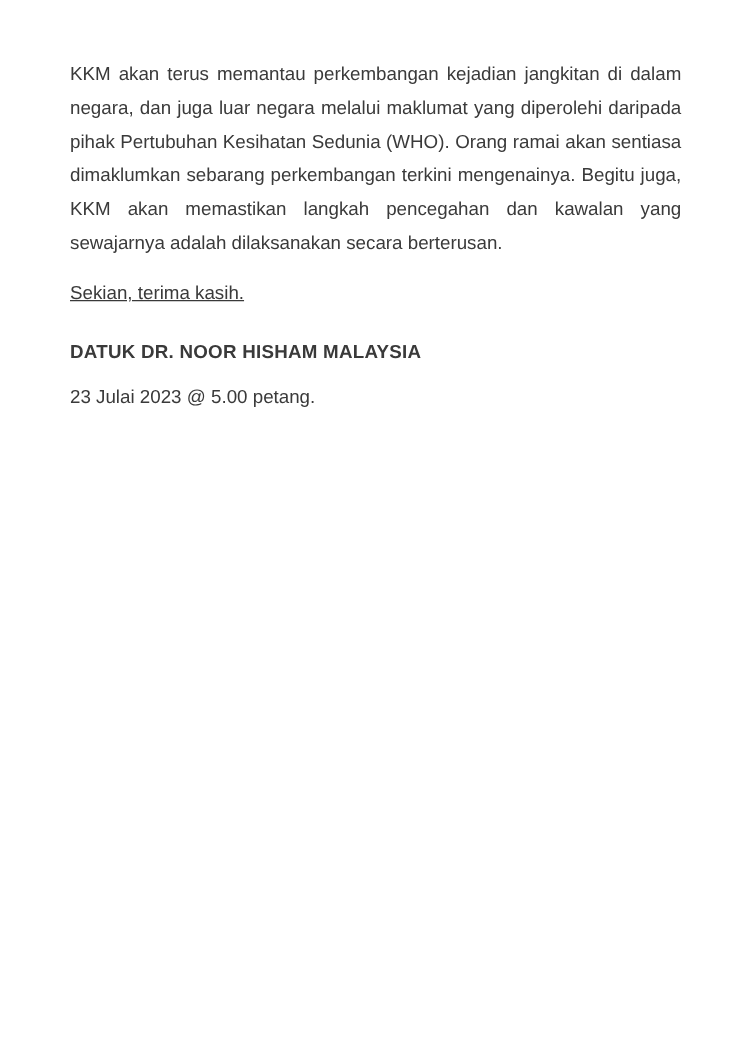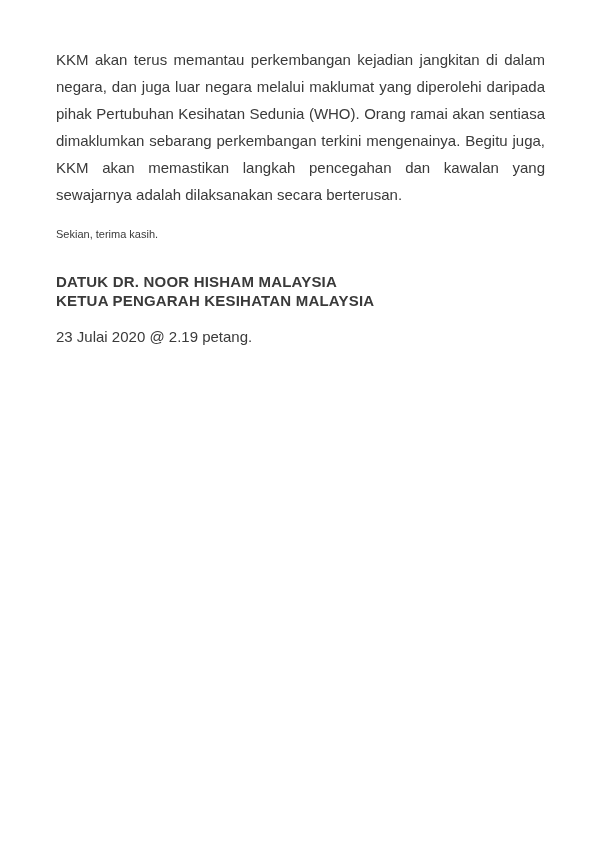--- a/index.html
+++ b/index.html
@@ -19,23 +19,24 @@
     padding: 46px 55px 0 56px;
   }
   .body-paragraph {
     font-size: 15px;
     line-height: 27px;
     text-align: justify;
     text-justify: inter-word;
     margin: 0 0 13px 0;
   }
   .closing-line {
-    font-size: 11px;
+    font-size: 15px;
     line-height: 27px;
     margin: 0 0 24px 0;
+    text-decoration: underline;
   }
   .signatory-block {
     margin: 0 0 13px 0;
   }
   .signatory-line {
     font-size: 15px;
     font-weight: bold;
     line-height: 19px;
     letter-spacing: 0.2px;
   }
@@ -49,18 +50,17 @@
 <body>
 
 <div class="page">
 
   <p class="body-paragraph">KKM akan terus memantau perkembangan kejadian jangkitan di dalam negara, dan juga luar negara melalui maklumat yang diperolehi daripada pihak Pertubuhan Kesihatan Sedunia (WHO). Orang ramai akan sentiasa dimaklumkan sebarang perkembangan terkini mengenainya. Begitu juga, KKM akan memastikan langkah pencegahan dan kawalan yang sewajarnya adalah dilaksanakan secara berterusan.</p>
 
   <p class="closing-line">Sekian, terima kasih.</p>
 
   <div class="signatory-block">
     <div class="signatory-line">DATUK DR. NOOR HISHAM MALAYSIA</div>
-    <div class="signatory-line">KETUA PENGARAH KESIHATAN MALAYSIA</div>
   </div>
 
-  <p class="dateline">23 Julai 2020 @ 2.19 petang.</p>
+  <p class="dateline">23 Julai 2023 @ 5.00 petang.</p>
 
 </div>
 
 </body></html>

